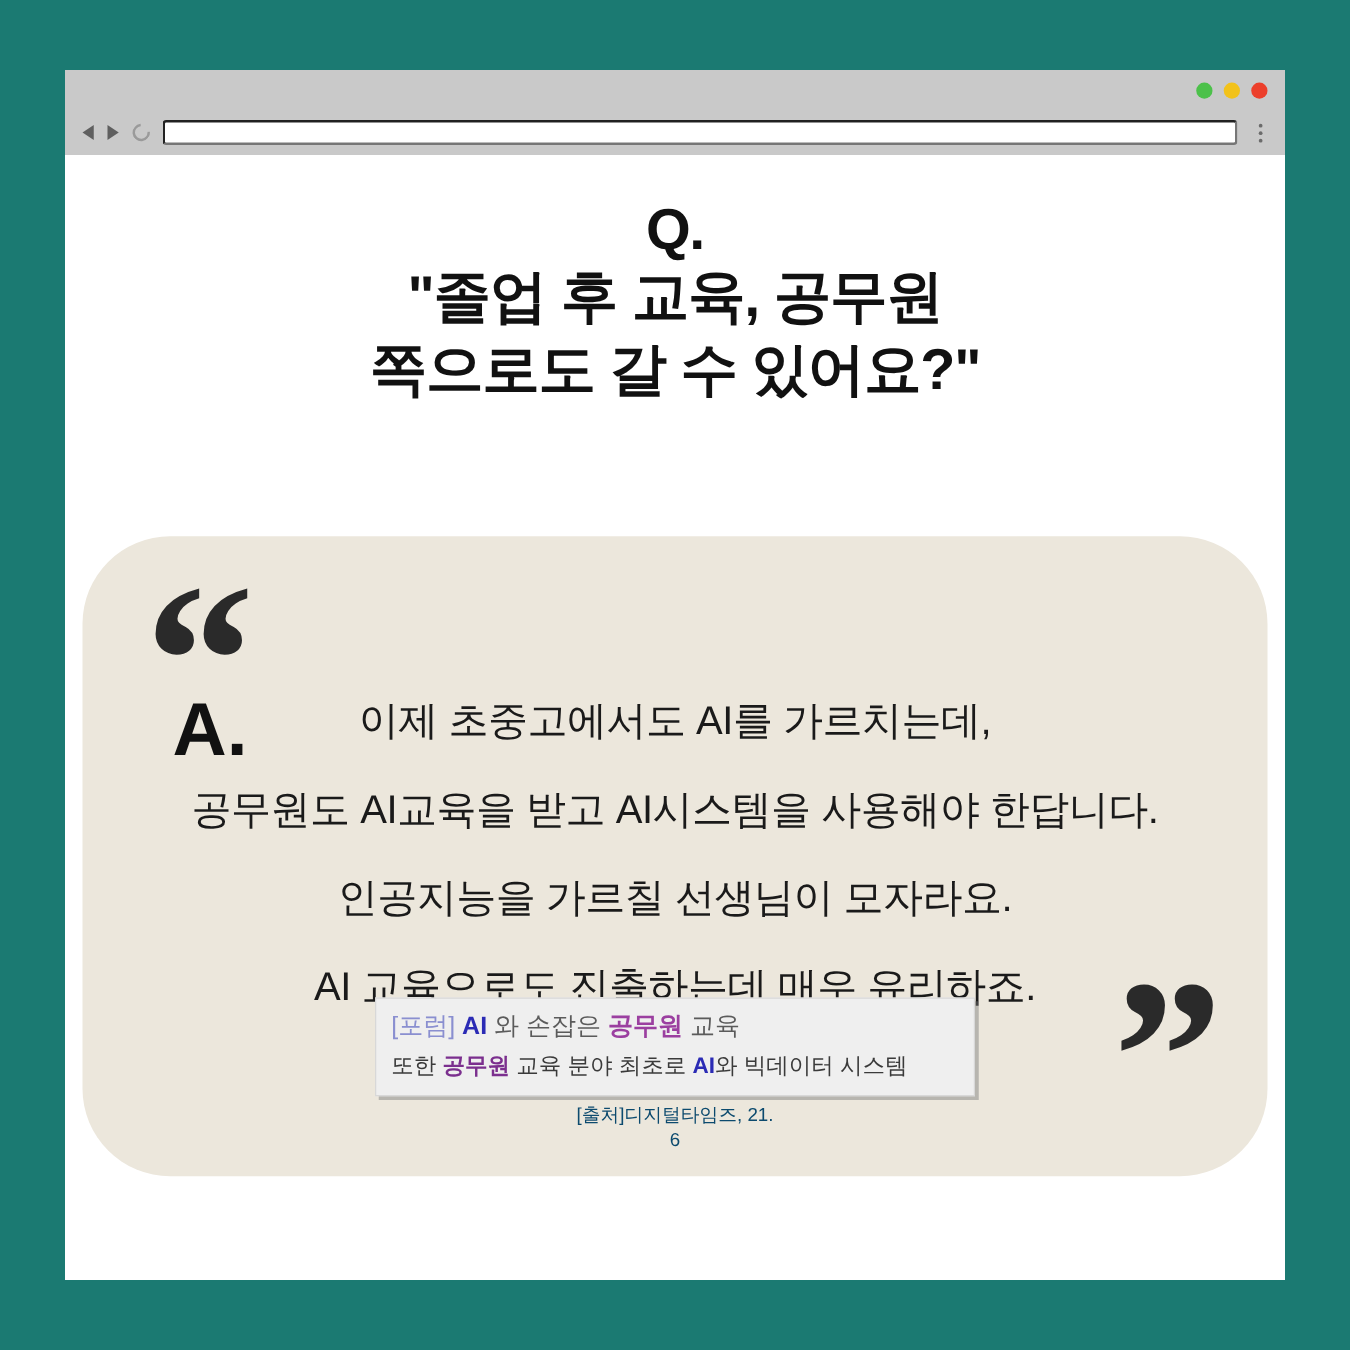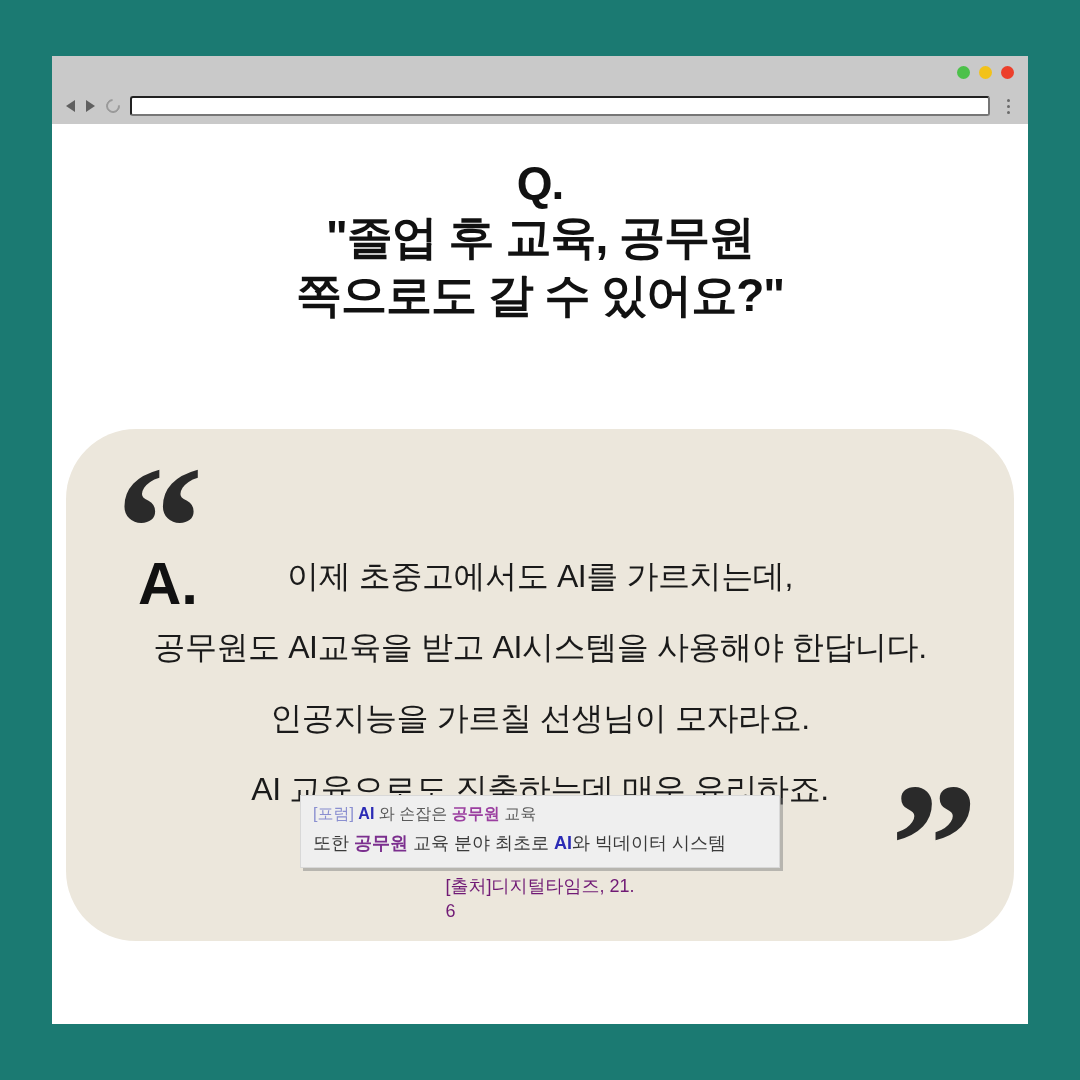--- a/index.html
+++ b/index.html
@@ -158,44 +158,44 @@
   .clip {
     width: 480px;
     background: #efefef;
     border: 1px solid #d8d8d8;
     box-shadow: 3px 3px 0 rgba(120,120,120,.45);
     padding: 8px 12px 10px 12px;
     text-align: left;
     overflow: hidden;
   }
   .clip-title {
-    font-size: 16px;
+    font-size: 20px;
     margin-bottom: 5px;
     white-space: nowrap;
   }
   .clip-title .tag { color: #8a8fd0; }
   .clip-title .ai { color: #2b2bb5; font-weight: bold; }
   .clip-title .mid { color: #5b5b5b; }
   .clip-title .hl { color: #9b3fa0; font-weight: bold; }
   .clip-title .tail { color: #5b5b5b; }
 
   .clip-body {
     font-size: 18px;
     color: #3a3a3a;
     line-height: 1.5;
     white-space: nowrap;
   }
   .clip-body b { color: #7b2f8e; }
   .clip-body .b2 { color: #2b2bb5; font-weight: bold; }
 
   .source {
     margin-top: 6px;
-    font-size: 18px;
-    color: #701a75;
-    text-align: left;
+    font-size: 15px;
+    color: #0c4a6e;
+    text-align: center;
     line-height: 1.35;
   }
 </style>
 </head>
 <body>
 
 <div class="window">
 
   <div class="titlebar">
     <div class="dots">

